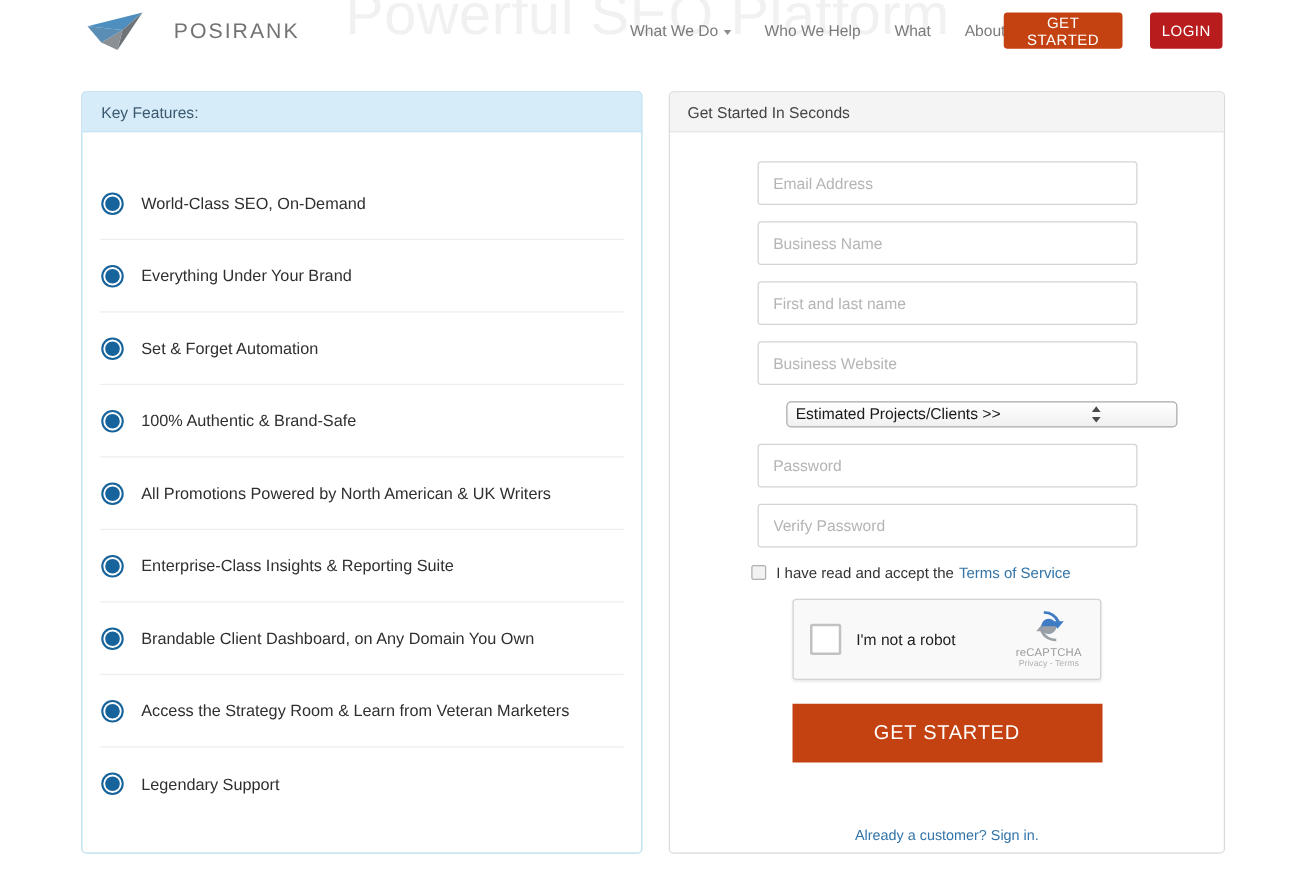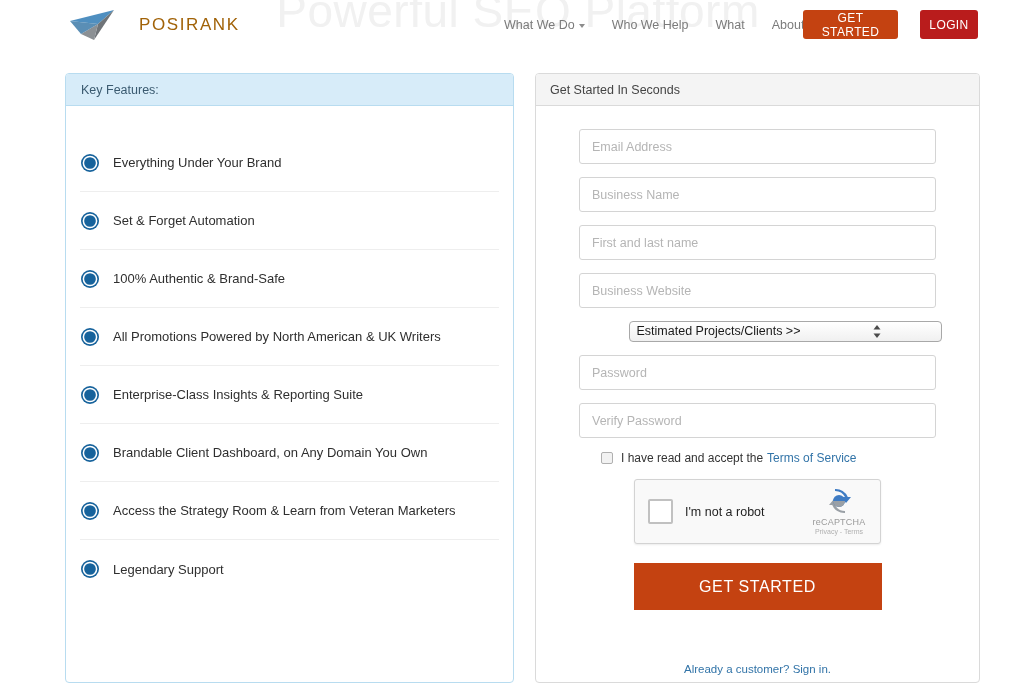--- a/index.html
+++ b/index.html
@@ -31,21 +31,21 @@
     top: 0; left: 0; width: 1036px; height: 56px;
     z-index: 3;
   }
   .logo-wrap {
     position: absolute; left: 68px; top: 7px;
     display: flex; align-items: center; gap: 9px;
   }
   .logo-mark { width: 62px; height: 36px; display: block; }
   .logo-text {
     font-size: 17px; letter-spacing: 1.6px;
-    color: #a16207; font-weight: 400;
+    color: #737373; font-weight: 400;
   }
 
   .nav {
     position: absolute; left: 504px; top: 18px;
     display: flex; align-items: center; gap: 27px;
     font-size: 12.5px; color: #7b7b7b;
   }
   .nav-item { white-space: nowrap; cursor: pointer; }
   .caret {
     display: inline-block; margin-left: 4px;
@@ -132,21 +132,21 @@
   .feature-label {
     margin-left: 13px;
     font-size: 13px;
     color: #2f2f2f;
   }
 
   
   .form-area { padding-top: 23px; }
   .field {
     display: block;
-    width: 357px;
+    width: 304px;
     height: 35px;
     margin: 0 auto 13px auto;
     border: 1px solid #d4d4d4;
     border-radius: 3px;
     padding: 0 12px;
     font-size: 12.5px;
     color: #333;
     background: #fff;
     font-family: "Liberation Sans", sans-serif;
   }
@@ -289,20 +289,28 @@
   <div class="panel-left-head">
     <span>Key Features:</span>
   </div>
   <div class="features" id="features-list">
       <div class="feature-row">
         <svg class="check-icon" viewBox="0 0 20 20">
           <circle cx="10" cy="10" r="9" fill="#17639c"></circle>
           <circle cx="10" cy="10" r="6.6" fill="none" stroke="#ffffff" stroke-width="1.5"></circle>
           <path d="M6.6 10.1 L8.9 12.4 L13.4 7.6" fill="none" stroke="#17639c" stroke-width="2.1" stroke-linecap="round" stroke-linejoin="round"></path>
         </svg>
+        <span class="feature-label">World-Class SEO, On-Demand</span>
+      </div>
+      <div class="feature-row">
+        <svg class="check-icon" viewBox="0 0 20 20">
+          <circle cx="10" cy="10" r="9" fill="#17639c"></circle>
+          <circle cx="10" cy="10" r="6.6" fill="none" stroke="#ffffff" stroke-width="1.5"></circle>
+          <path d="M6.6 10.1 L8.9 12.4 L13.4 7.6" fill="none" stroke="#17639c" stroke-width="2.1" stroke-linecap="round" stroke-linejoin="round"></path>
+        </svg>
         <span class="feature-label">Everything Under Your Brand</span>
       </div>
       <div class="feature-row">
         <svg class="check-icon" viewBox="0 0 20 20">
           <circle cx="10" cy="10" r="9" fill="#17639c"></circle>
           <circle cx="10" cy="10" r="6.6" fill="none" stroke="#ffffff" stroke-width="1.5"></circle>
           <path d="M6.6 10.1 L8.9 12.4 L13.4 7.6" fill="none" stroke="#17639c" stroke-width="2.1" stroke-linecap="round" stroke-linejoin="round"></path>
         </svg>
         <span class="feature-label">Set &amp; Forget Automation</span>
       </div>

